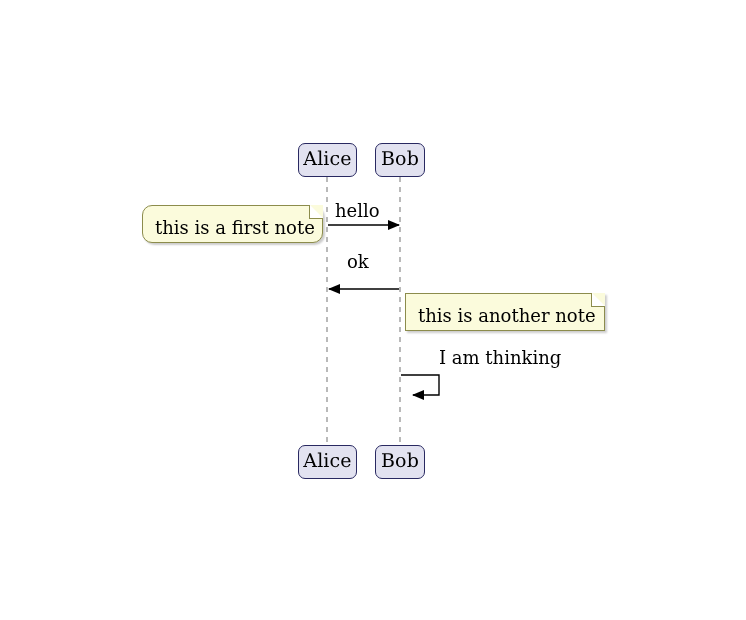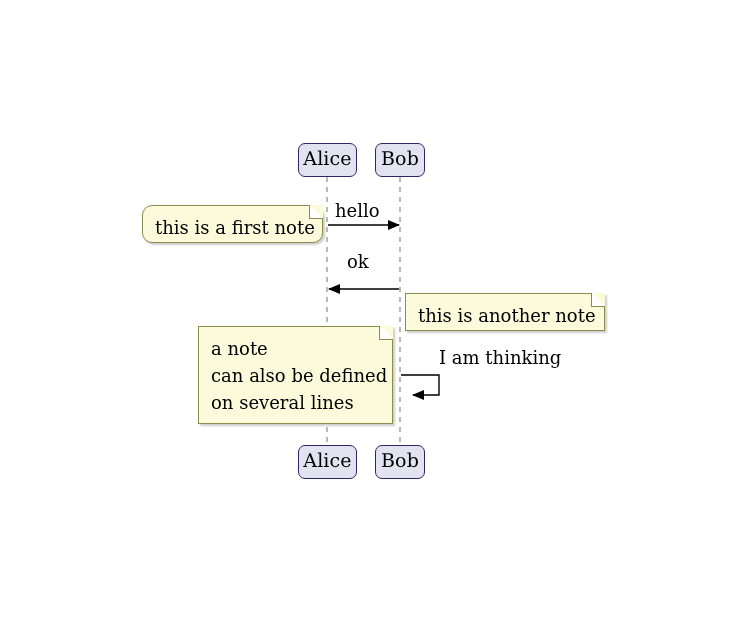--- a/index.html
+++ b/index.html
@@ -150,21 +150,14 @@
     <span class="fold"></span>
     <span class="fold-tri"></span>
   </div>
 
   <div class="note" style="left:405px; top:269px; width:200px; height:38px;margin-top:24px;">
     <span class="note-line">this is another note</span>
     <span class="fold"></span>
     <span class="fold-tri"></span>
   </div>
 
-  <div class="note" style="left:198px; top:326px; width:195px; height:98px;">
-    <span class="note-line">a note</span>
-    <span class="note-line">can also be defined</span>
-    <span class="note-line">on several lines</span>
-    <span class="fold"></span>
-    <span class="fold-tri"></span>
-  </div>
 
 </div>
 
 </body></html>

